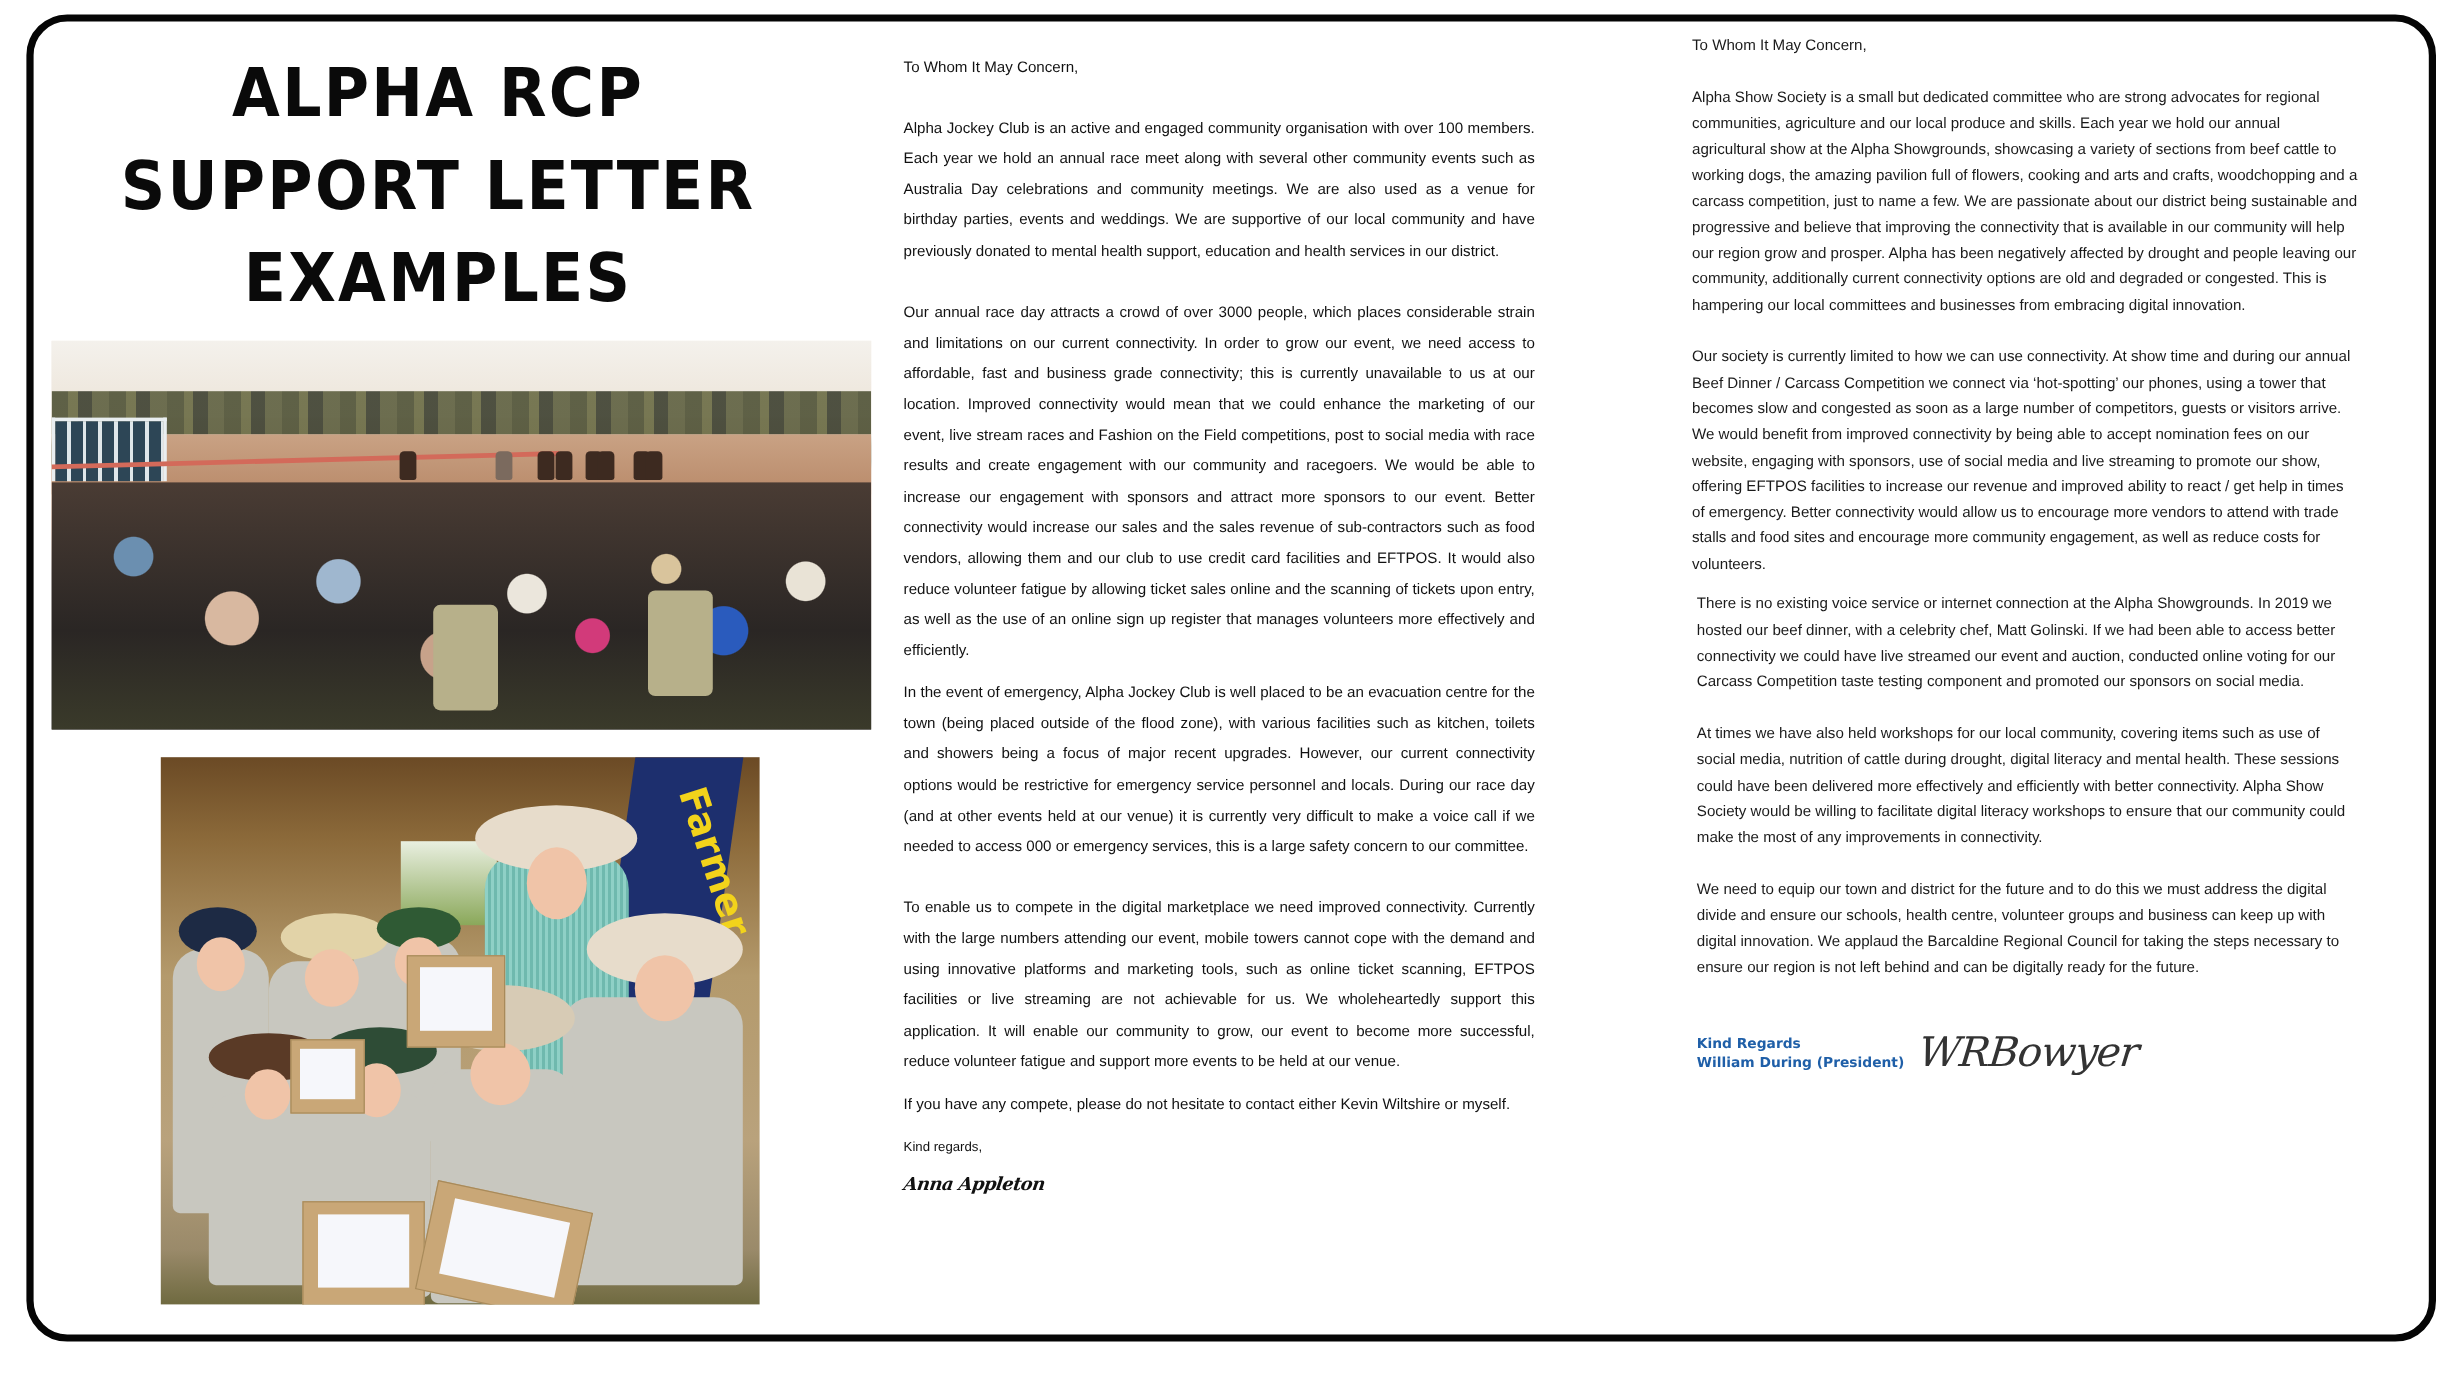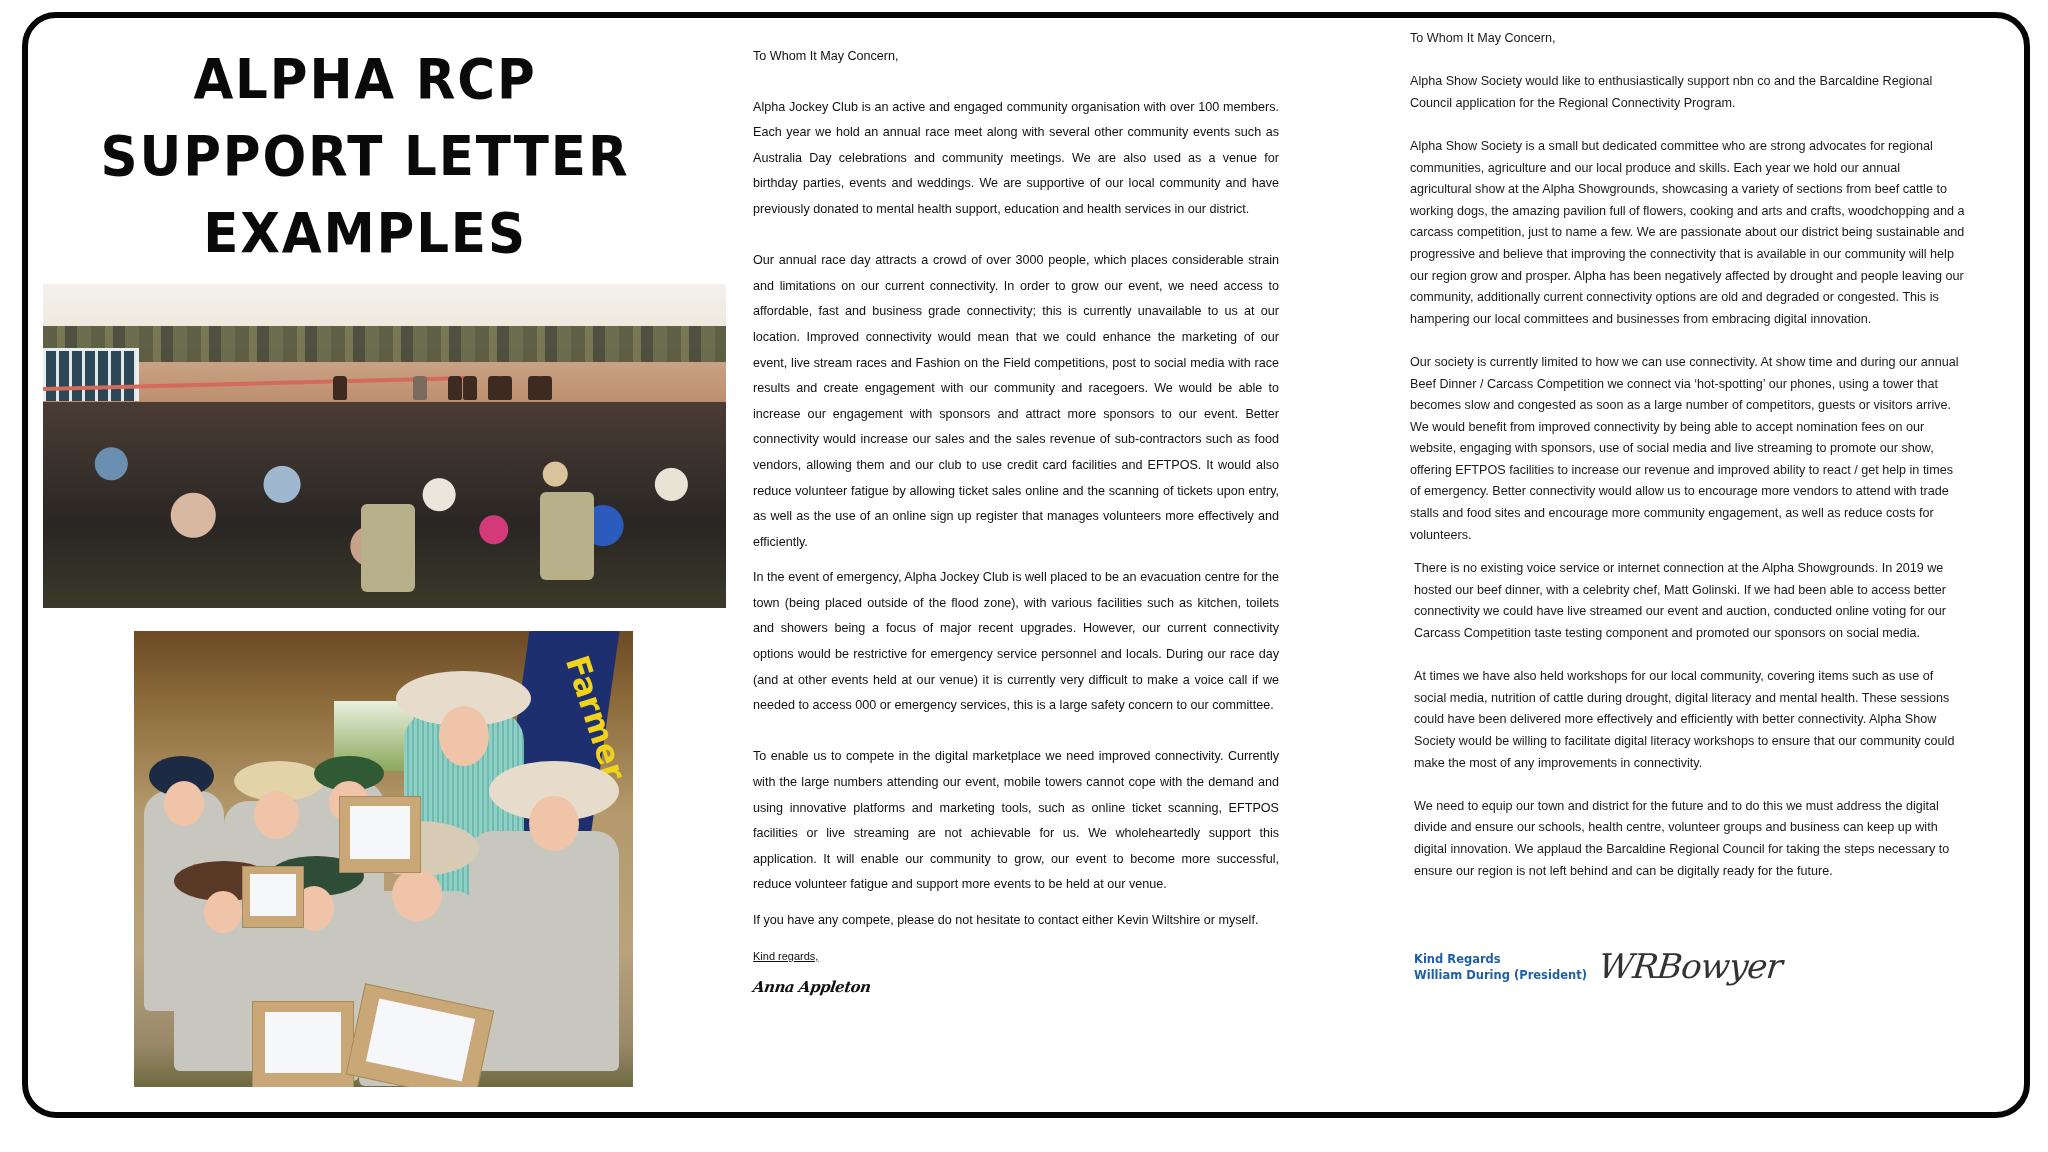--- a/index.html
+++ b/index.html
@@ -65,34 +65,34 @@
   .photo-kids .bag::after { content:""; position:absolute; left:12%; top:12%; width:76%; height:70%; background:#f6f7fb; }
 
   
   .letter-mid {
     position: absolute; left: 753px; top: 44px; width: 526px;
     font-family: "Liberation Sans", sans-serif; font-size: 12.6px; line-height: 25.6px; color: #111;
   }
   .letter-mid p { margin: 0 0 25.6px 0; text-align: justify; }
   .letter-mid p.tight { margin-bottom: 10px; }
   .letter-mid .salutation { margin-bottom: 25px; }
-  .letter-mid .closing { margin: 0; text-decoration: underline; }
+  .letter-mid .closing { margin: 0; }
   .sig-anna {
     font-family: "DejaVu Serif", serif; font-style: italic; font-weight: bold; font-size: 15px;
     margin-top: 6px; letter-spacing: -0.5px; transform: skewX(-8deg); display:inline-block;
   }
 
   .letter-right {
     position: absolute; left: 1410px; top: 28px; width: 555px;
     font-family: "Liberation Sans", sans-serif; font-size: 12.6px; line-height: 21.6px; color: #1a1a1a;
   }
   .letter-right p { margin: 0 0 21.6px 0; }
   .letter-right .p-block2 { margin-left: 4px; }
   .regards { color: #1f5fa8; font-weight: bold; font-size: 11.5px; line-height: 16px; font-family: "DejaVu Sans", sans-serif; }
-  .sign-row { display: flex; align-items: center; gap: 12px; margin-top: 69px; margin-left: 4px; }
+  .sign-row { display: flex; align-items: center; gap: 12px; margin-top: 44px; margin-left: 4px; }
   .sig-bowyer {
     font-family: "DejaVu Serif", serif; font-style: italic; font-size: 34px; color: #333;
     font-weight: normal; letter-spacing: -1px; transform: skewX(-6deg);
   }
 </style>
 </head>
 <body>
 
 <div class="frame"></div>
 
@@ -161,21 +161,20 @@
   <p class="tight">Our annual race day attracts a crowd of over 3000 people, which places considerable strain and limitations on our current connectivity.  In order to grow our event, we need access to affordable, fast and business grade connectivity; this is currently unavailable to us at our location. Improved connectivity would mean that we could enhance the marketing of our event, live stream races and Fashion on the Field competitions, post to social media with race results and create engagement with our community and racegoers. We would be able to increase our engagement with sponsors and attract more sponsors to our event. Better connectivity would increase our sales and the sales revenue of sub-contractors such as food vendors, allowing them and our club to use credit card facilities and EFTPOS. It would also reduce volunteer fatigue by allowing ticket sales online and the scanning of tickets upon entry, as well as the use of an online sign up register that manages volunteers more effectively and efficiently.</p>
   <p>In the event of emergency, Alpha Jockey Club is well placed to be an evacuation centre for the town (being placed outside of the flood zone), with various facilities such as kitchen, toilets and showers being a focus of major recent upgrades. However, our current connectivity options would be restrictive for emergency service personnel and locals.  During our race day (and at other events held at our venue) it is currently very difficult to make a voice call if we needed to access 000 or emergency services, this is a large safety concern to our committee.</p>
   <p class="tight">To enable us to compete in the digital marketplace we need improved connectivity.  Currently with the large numbers attending our event, mobile towers cannot cope with the demand and using innovative platforms and marketing tools, such as online ticket scanning, EFTPOS facilities or live streaming are not achievable for us. We wholeheartedly support this application.  It will enable our community to grow, our event to become more successful, reduce volunteer fatigue and support more events to be held at our venue.</p>
   <p class="tight">If you have any compete, please do not hesitate to contact either Kevin Wiltshire or myself.</p>
   <p class="closing" style="font-size:11px">Kind regards,</p>
   <div class="sig-anna">Anna Appleton</div>
 </div>
 
 <div class="letter-right">
   <p>To Whom It May Concern,</p>
-  <p>Alpha Show Society would like to enthusiastically support nbn co and the Barcaldine Regional Council application for the Regional Connectivity Program.</p>
   <p>Alpha Show Society is a small but dedicated committee who are strong advocates for regional communities, agriculture and our local produce and skills. Each year we hold our annual agricultural show at the Alpha Showgrounds, showcasing a variety of sections from beef cattle to working dogs, the amazing pavilion full of flowers, cooking and arts and crafts, woodchopping and a carcass competition, just to name a few. We are passionate about our district being sustainable and progressive and believe that improving the connectivity that is available in our community will help our region grow and prosper. Alpha has been negatively affected by drought and people leaving our community, additionally current connectivity options are old and degraded or congested.  This is hampering our local committees and businesses from embracing digital innovation.</p>
   <p style="margin-bottom:12px">Our society is currently limited to how we can use connectivity. At show time and during our annual Beef Dinner / Carcass Competition we connect via ‘hot-spotting’ our phones, using a tower that becomes slow and congested as soon as a large number of competitors, guests or visitors arrive. We would benefit from improved connectivity by being able to accept nomination fees on our website, engaging with sponsors, use of social media and live streaming to promote our show, offering EFTPOS facilities to increase our revenue and improved ability to react / get help in times of emergency. Better connectivity would allow us to encourage more vendors to attend with trade stalls and food sites and encourage more community engagement, as well as reduce costs for volunteers.</p>
   <p class="p-block2">There is no existing voice service or internet connection at the Alpha Showgrounds.  In 2019 we hosted our beef dinner, with a celebrity chef, Matt Golinski.  If we had been able to access better connectivity we could have live streamed our event and auction, conducted online voting for our Carcass Competition taste testing component and promoted our sponsors on social media.</p>
   <p class="p-block2">At times we have also held workshops for our local community, covering items such as use of social media, nutrition of cattle during drought, digital literacy and mental health.  These sessions could have been delivered more effectively and efficiently with better connectivity. Alpha Show Society would be willing to facilitate digital literacy workshops to ensure that our community could make the most of any improvements in connectivity.</p>
   <p class="p-block2">We need to equip our town and district for the future and to do this we must address the digital divide and ensure our schools, health centre, volunteer groups and business can keep up with digital innovation. We applaud the Barcaldine Regional Council for taking the steps necessary to ensure our region is not left behind and can be digitally ready for the future.</p>
   <div class="sign-row">
     <div class="regards">
       <div>Kind Regards</div>
       <div>William During (President)</div>
     </div>

